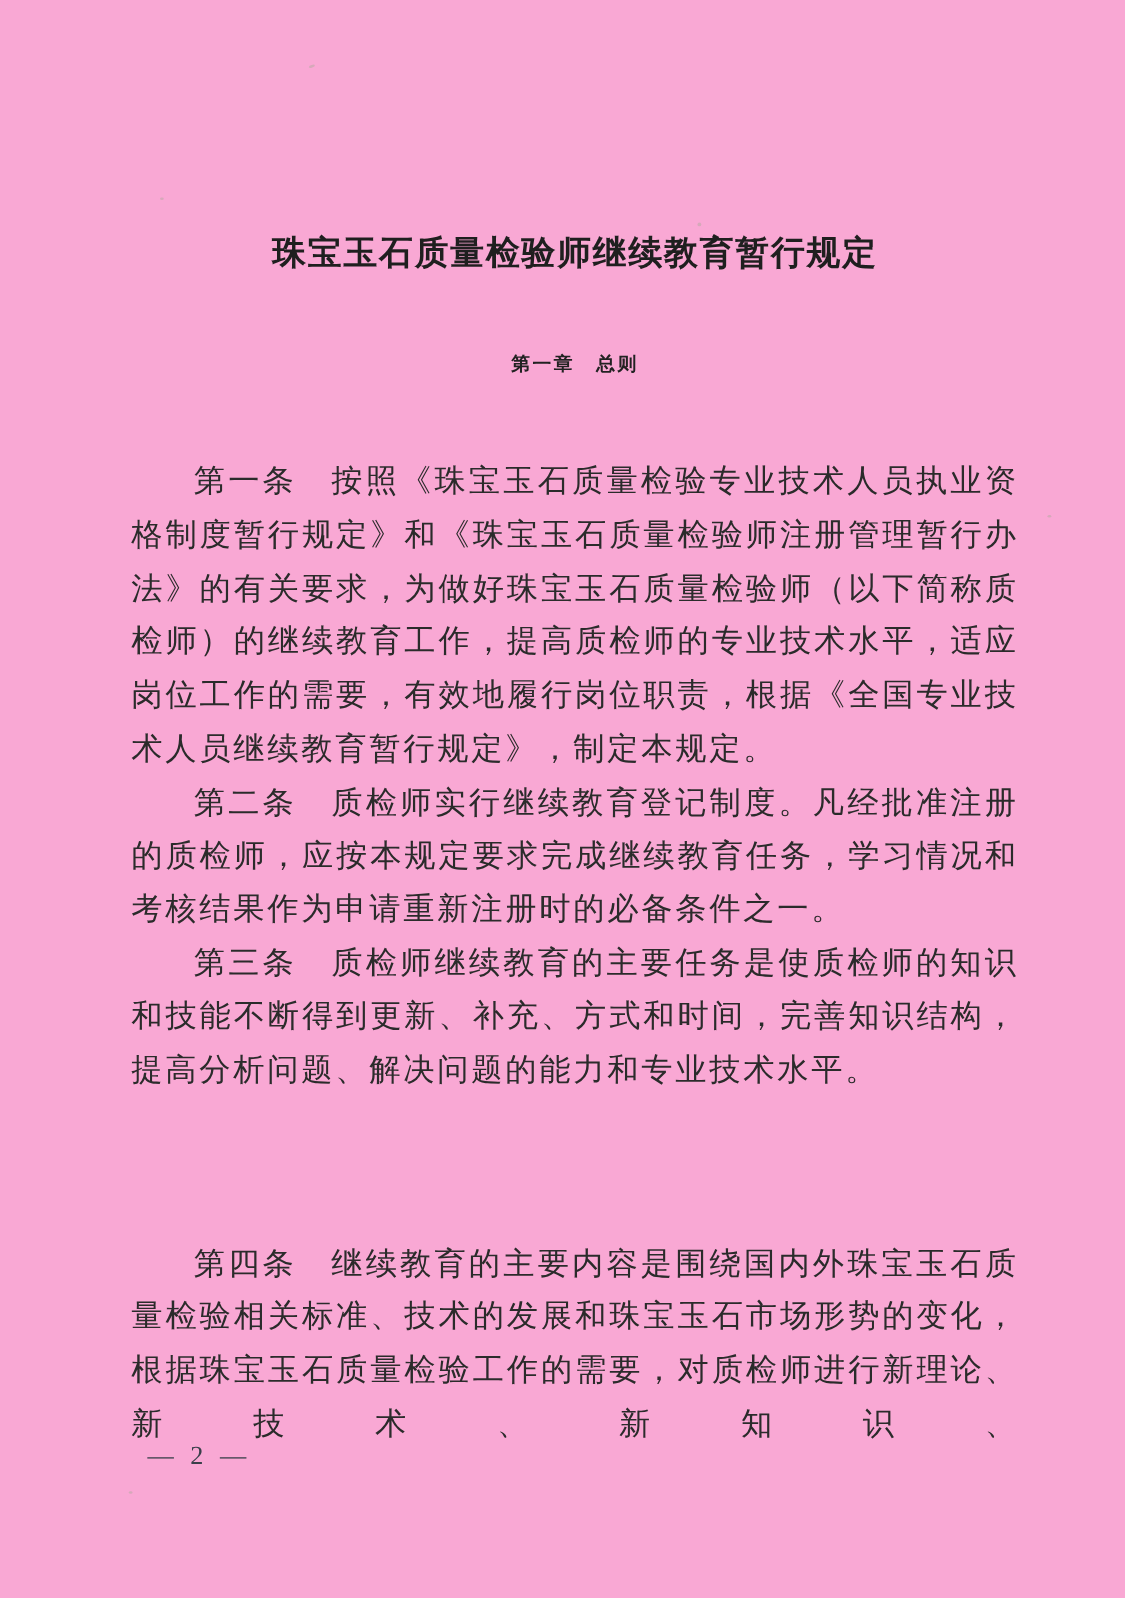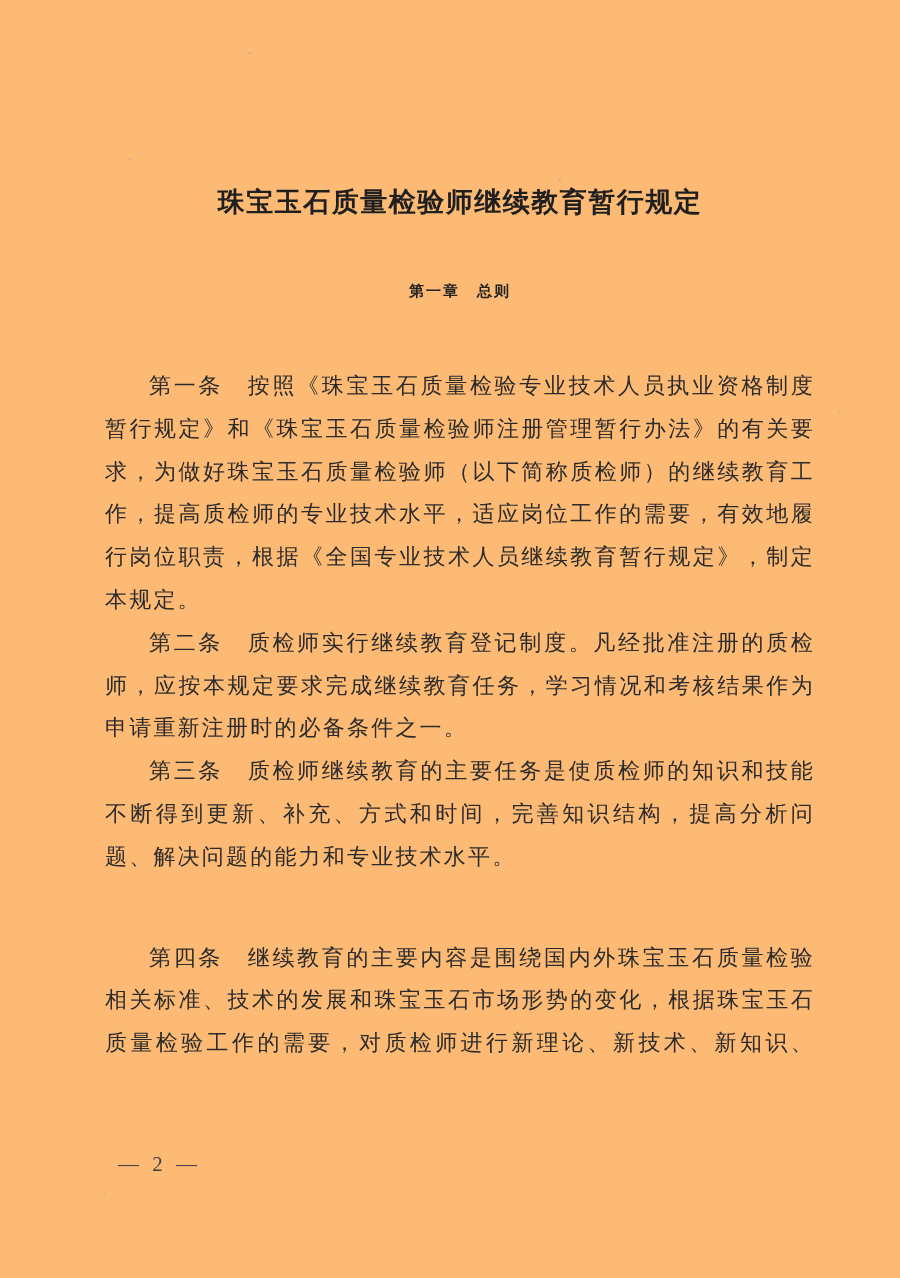--- a/index.html
+++ b/index.html
@@ -6,21 +6,21 @@
 
   html, body {
     background: #e8e8e8;
   }
 
   .page {
     position: relative;
     width: 900px;
     height: 1278px;
     margin: 0 auto;
-    background: #fdba74;
+    background: #f9a8d4;
     overflow: hidden;
     font-family: "Liberation Serif", "DejaVu Serif", serif;
     color: #262626;
   }
 
   
   .speck {
     position: absolute;
     background: #b9a9a4;
     border-radius: 50%;
@@ -55,24 +55,24 @@
     font-weight: 700;
     letter-spacing: 2px;
     color: #222;
     font-family: "Liberation Sans", "DejaVu Sans", sans-serif;
   }
 
   .chapter-1-heading { margin-top: 62px; }
   .chapter-2-heading { margin-top: 64px; }
 
   .body-block-1 { margin-top: 64px; }
-  .body-block-2 { margin-top: 58px; }
+  .body-block-2 { margin-top: 112px; }
 
   .para {
-    font-size: 22px;
+    font-size: 25px;
     line-height: 42.8px;
     letter-spacing: 2.2px;
     text-indent: 2em;
     text-align: justify;
     color: #2b2b2b;
   }
 
   .para.continued {
     text-align-last: justify; 
   }

